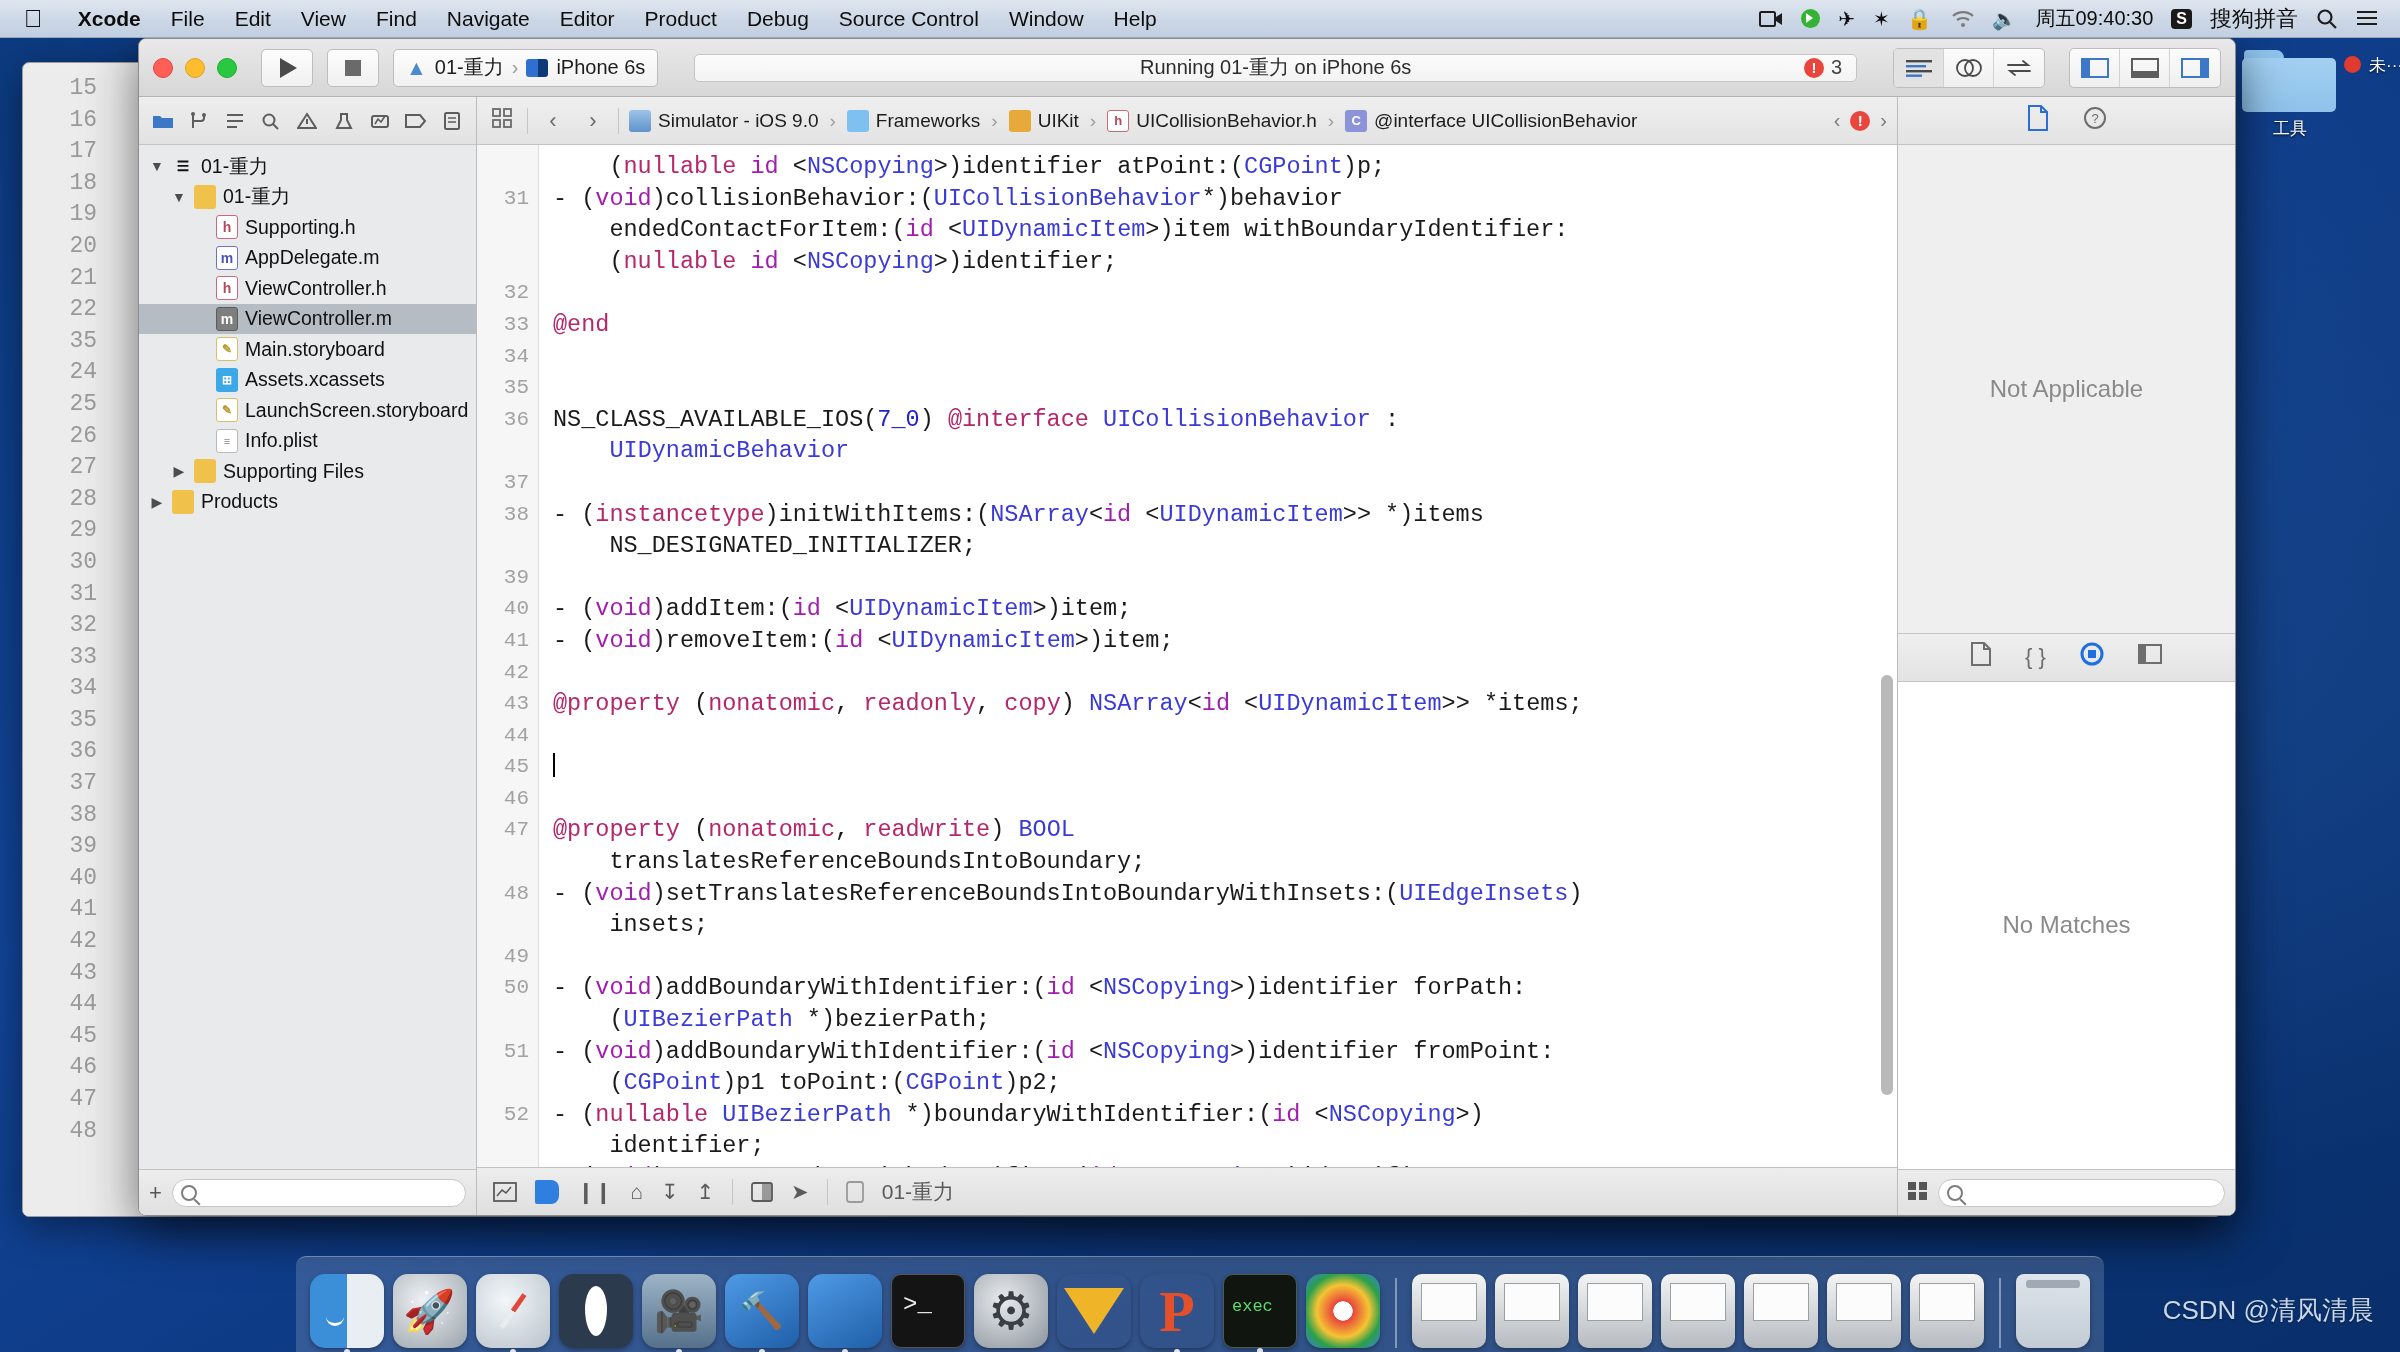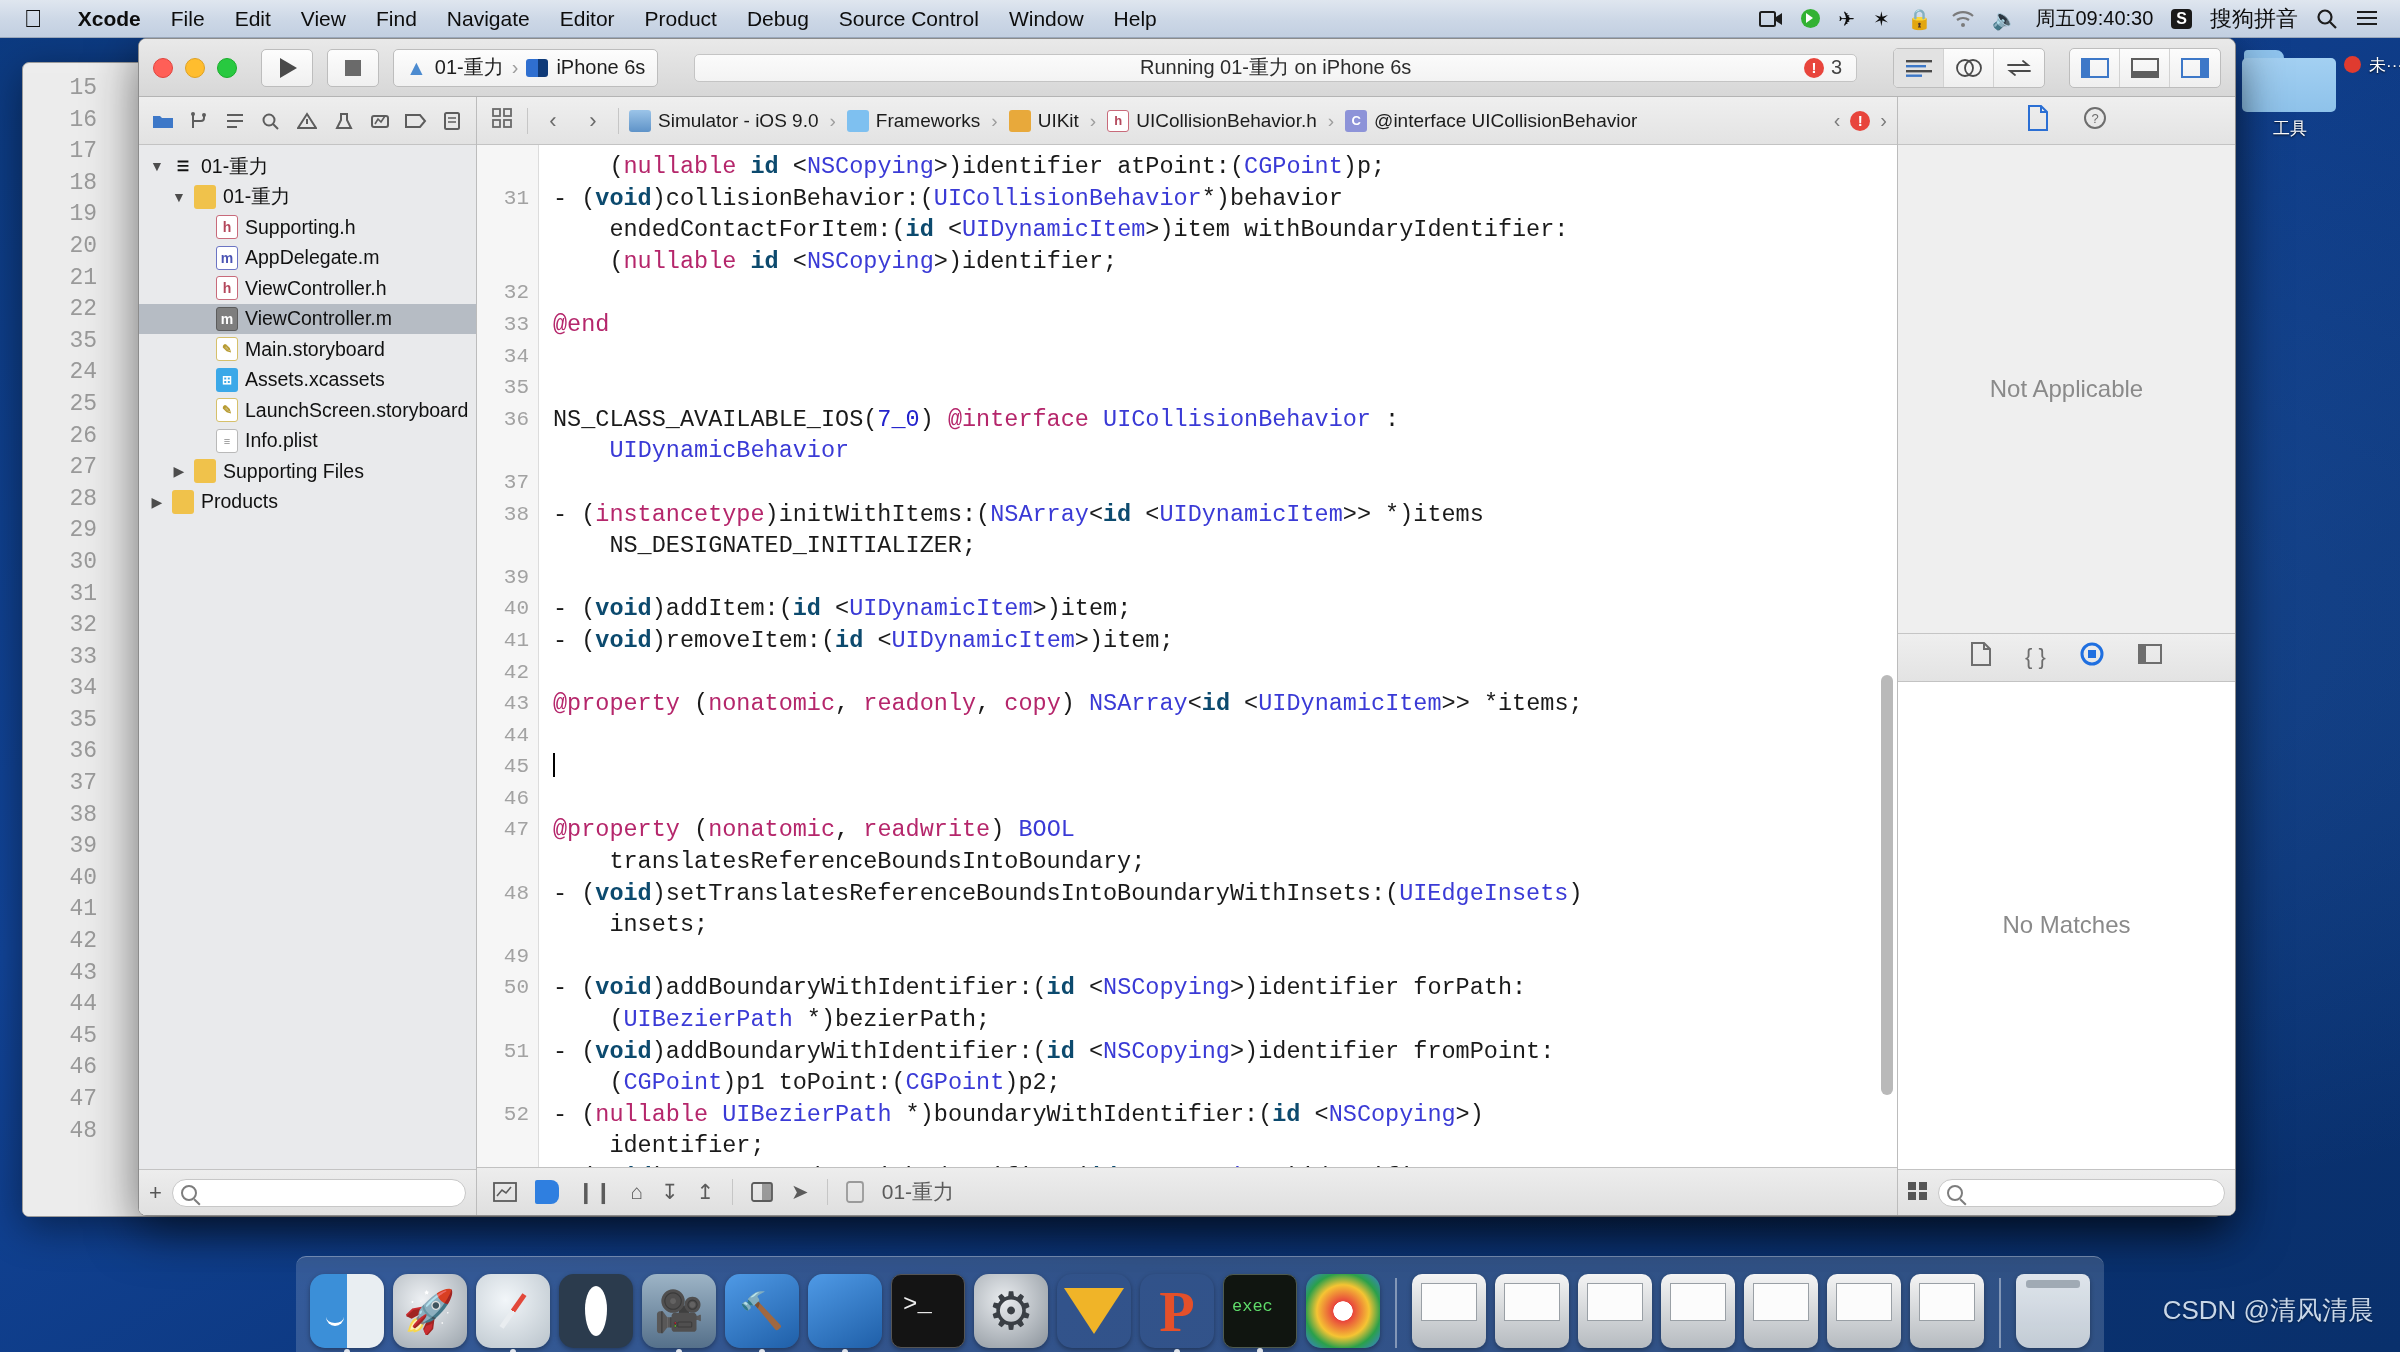--- a/index.html
+++ b/index.html
@@ -188,21 +188,21 @@
 
   #code-wrap{ flex:1 1 auto; display:flex; min-height:0; position:relative; overflow:hidden; background:#fff;}
   #gutter{ width:62px;flex:0 0 62px;background:#f6f6f6;border-right:1px solid #dcdcdc;
     font-family:"Liberation Mono", monospace;font-size:21px;color:#a2a2a2;text-align:right;padding-right:9px;
     padding-top:6px;}
   #code{ flex:1 1 auto;font-family:"Liberation Mono", monospace;font-size:23.5px;
     line-height:31.6px;padding:6px 0 0 14px;color:#1a1a1a;white-space:pre;overflow:hidden;}
   .gl{ height:31.6px; line-height:31.6px; }
   .kw{color:#b5266b;}          
   .ty{color:#3a3ad6;}          
-  .pa{color:#0c4a6e;font-weight:bold;}          
+  .pa{color:#a21caf;}          
   .nu{color:#2222cc;}
   .cursor{display:inline-block;width:2px;height:24px;background:#000;vertical-align:-4px;}
   #vscroll{ position:absolute; right:4px; top:530px; width:12px; height:420px;
     background:#b9b9b9; border-radius:6px;}
 
   #debugbar{ height:48px;flex:0 0 48px;background:linear-gradient(to bottom,#ededed,#dfdfdf);
     border-top:1px solid #c1c1c1;display:flex;align-items:center;gap:18px;padding:0 16px;
     color:#5b5b5b;font-size:21px;}
   .db-ic{display:flex;align-items:center;justify-content:center;}
   .db-blue{width:24px;height:24px;background:#2f7fe0;border-radius:2px 8px 8px 2px;}

